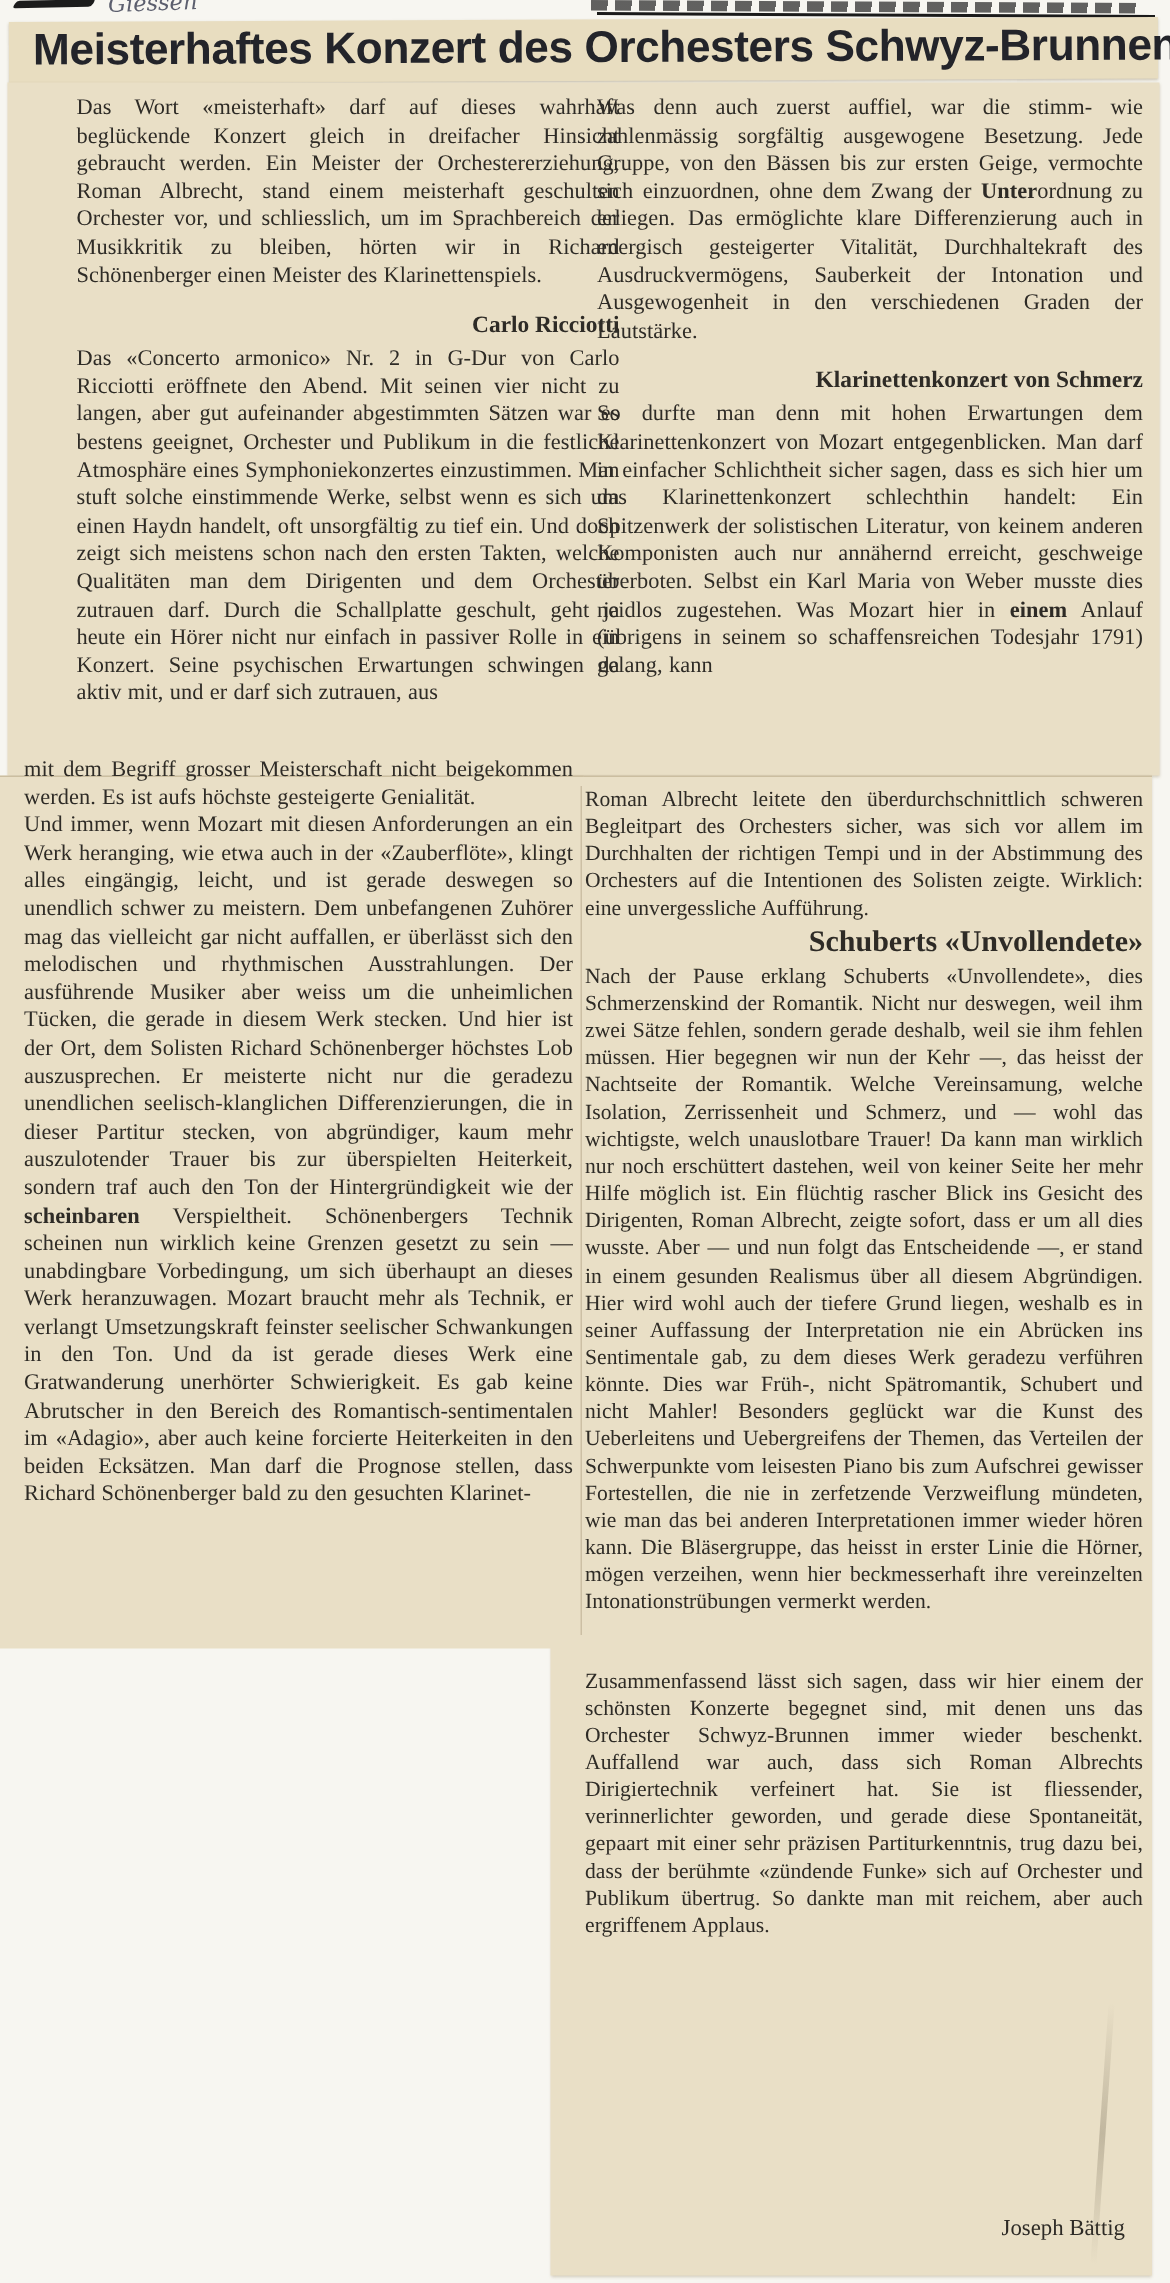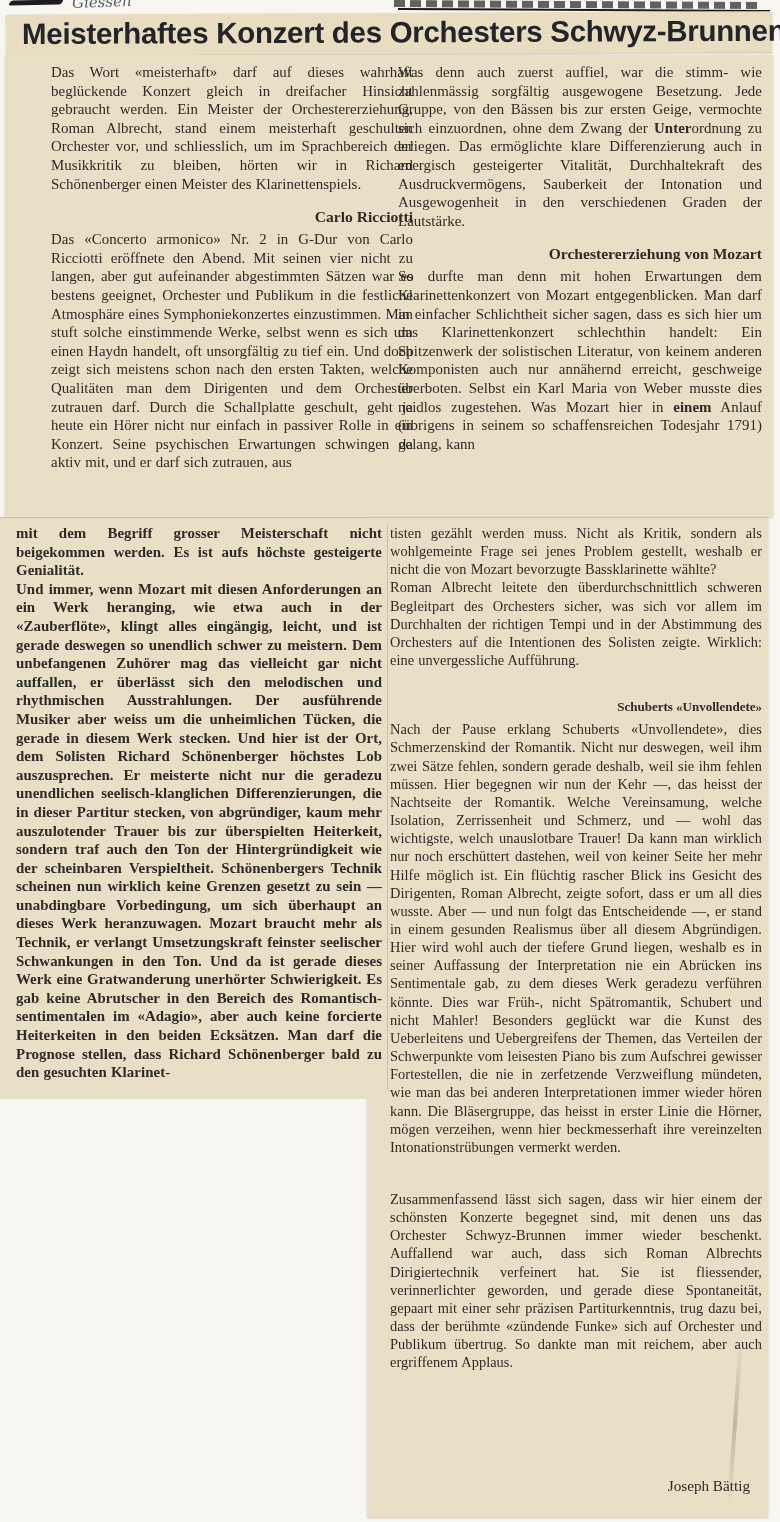--- a/index.html
+++ b/index.html
@@ -30,35 +30,35 @@
   #headline{
     position:absolute;left:22px;top:17px;width:744px;
     font-family:"Liberation Sans", sans-serif;font-weight:bold;
     font-size:29.5px;letter-spacing:-.3px;color:var(--headline-ink);
     white-space:nowrap;transform:rotate(-.25deg);transform-origin:left center;
   }
 
   .col{position:absolute;overflow:hidden;}
   #col-tl{left:24px;top:63px;width:362px;height:452px;margin-left:27px;}
   #col-tr{left:398px;top:63px;width:364px;height:452px;}
-  #col-bl{left:16px;top:524px;width:366px;height:572px;font-weight:bold;}
+  #col-bl{left:16px;top:504px;width:366px;height:572px;}
   #col-br{left:390px;top:524px;width:372px;height:946px;}
 
   .body-p{
     margin:0;text-align:justify;
     font-size:14.9px;line-height:18.6px;color:var(--ink);
     letter-spacing:.05px;word-spacing:.4px;
   }
   .body-p.gap{margin-top:34px;}
   .subhead{
     margin:14px 0 4px 0;font-size:15.6px;line-height:19px;
     font-weight:bold;color:var(--ink);text-align:right;
   }
   #col-br .body-p{font-size:14.4px;line-height:18.15px;}
-  #col-br .subhead{margin-top:28px;font-size:13px;}
+  #col-br .subhead{margin-top:4px;font-size:20px;}
 
   .byline{
     position:absolute;left:390px;top:1477px;width:360px;
     text-align:right;font-size:15.2px;color:var(--ink);
   }
 
   
   #top-strip{position:absolute;left:0;top:0;width:780px;height:14px;overflow:hidden;background:transparent;}
   #corner-mark{position:absolute;left:10px;top:0;width:52px;height:5px;background:#1c1c1c;border-radius:2px;transform:skewX(-32deg) rotate(-1.2deg);}
   #handwritten{
@@ -98,29 +98,28 @@
 
   <div id="headline">Meisterhaftes Konzert des Orchesters Schwyz-Brunnen</div>
 
   <div class="col" id="col-tl">
       <p class="body-p">Das Wort «meisterhaft» darf auf dieses wahrhaft beglückende Konzert gleich in dreifacher Hinsicht gebraucht werden. Ein Meister der Orchestererziehung, Roman Albrecht, stand einem meisterhaft geschulten Orchester vor, und schliesslich, um im Sprachbereich der Musikkritik zu bleiben, hörten wir in Richard Schönenberger einen Meister des Klarinettenspiels.</p>
       <h3 class="subhead">Carlo Ricciotti</h3>
       <p class="body-p">Das «Concerto armonico» Nr. 2 in G-Dur von Carlo Ricciotti eröffnete den Abend. Mit seinen vier nicht zu langen, aber gut aufeinander abgestimmten Sätzen war es bestens geeignet, Orchester und Publikum in die festliche Atmosphäre eines Symphoniekonzertes einzustimmen. Man stuft solche einstimmende Werke, selbst wenn es sich um einen Haydn handelt, oft unsorgfältig zu tief ein. Und doch zeigt sich meistens schon nach den ersten Takten, welche Qualitäten man dem Dirigenten und dem Orchester zutrauen darf. Durch die Schallplatte geschult, geht ja heute ein Hörer nicht nur einfach in passiver Rolle in ein Konzert. Seine psychischen Erwartungen schwingen da aktiv mit, und er darf sich zutrauen, aus</p>
     </div>
   <div class="col" id="col-tr">
       <p class="body-p">Was denn auch zuerst auffiel, war die stimm- wie zahlenmässig sorgfältig ausgewogene Besetzung. Jede Gruppe, von den Bässen bis zur ersten Geige, vermochte sich einzuordnen, ohne dem Zwang der <b>Unter</b>ordnung zu erliegen. Das ermöglichte klare Differenzierung auch in energisch gesteigerter Vitalität, Durchhaltekraft des Ausdruckvermögens, Sauberkeit der Intonation und Ausgewogenheit in den verschiedenen Graden der Lautstärke.</p>
-      <h3 class="subhead">Orchestererziehung von Mozart</h3>
+      <h3 class="subhead">Klarinettenkonzert von Schmerz</h3>
       <p class="body-p">So durfte man denn mit hohen Erwartungen dem Klarinettenkonzert von Mozart entgegenblicken. Man darf in einfacher Schlichtheit sicher sagen, dass es sich hier um das Klarinettenkonzert schlechthin handelt: Ein Spitzenwerk der solistischen Literatur, von keinem anderen Komponisten auch nur annähernd erreicht, geschweige überboten. Selbst ein Karl Maria von Weber musste dies neidlos zugestehen. Was Mozart hier in <b>einem</b> Anlauf (übrigens in seinem so schaffensreichen Todesjahr 1791) gelang, kann</p>
     </div>
   <div class="col" id="col-bl">
       <p class="body-p">mit dem Begriff grosser Meisterschaft nicht beigekommen werden. Es ist aufs höchste gesteigerte Genialität.</p>
       <p class="body-p">Und immer, wenn Mozart mit diesen Anforderungen an ein Werk heranging, wie etwa auch in der «Zauberflöte», klingt alles eingängig, leicht, und ist gerade deswegen so unendlich schwer zu meistern. Dem unbefangenen Zuhörer mag das vielleicht gar nicht auffallen, er überlässt sich den melodischen und rhythmischen Ausstrahlungen. Der ausführende Musiker aber weiss um die unheimlichen Tücken, die gerade in diesem Werk stecken. Und hier ist der Ort, dem Solisten Richard Schönenberger höchstes Lob auszusprechen. Er meisterte nicht nur die geradezu unendlichen seelisch-klanglichen Differenzierungen, die in dieser Partitur stecken, von abgründiger, kaum mehr auszulotender Trauer bis zur überspielten Heiterkeit, sondern traf auch den Ton der Hintergründigkeit wie der <b>scheinbaren</b> Verspieltheit. Schönenbergers Technik scheinen nun wirklich keine Grenzen gesetzt zu sein — unabdingbare Vorbedingung, um sich überhaupt an dieses Werk heranzuwagen. Mozart braucht mehr als Technik, er verlangt Umsetzungskraft feinster seelischer Schwankungen in den Ton. Und da ist gerade dieses Werk eine Gratwanderung unerhörter Schwierigkeit. Es gab keine Abrutscher in den Bereich des Romantisch-sentimentalen im «Adagio», aber auch keine forcierte Heiterkeiten in den beiden Ecksätzen. Man darf die Prognose stellen, dass Richard Schönenberger bald zu den gesuchten Klarinet-</p>
     </div>
   <div class="col" id="col-br">
-      <p class="body-p">tisten gezählt werden muss. Nicht als Kritik, sondern als wohlgemeinte Frage sei jenes Problem gestellt, weshalb er nicht die von Mozart bevorzugte Bassklarinette wählte?</p>
       <p class="body-p">Roman Albrecht leitete den überdurchschnittlich schweren Begleitpart des Orchesters sicher, was sich vor allem im Durchhalten der richtigen Tempi und in der Abstimmung des Orchesters auf die Intentionen des Solisten zeigte. Wirklich: eine unvergessliche Aufführung.</p>
       <h3 class="subhead">Schuberts «Unvollendete»</h3>
       <p class="body-p">Nach der Pause erklang Schuberts «Unvollendete», dies Schmerzenskind der Romantik. Nicht nur deswegen, weil ihm zwei Sätze fehlen, sondern gerade deshalb, weil sie ihm fehlen müssen. Hier begegnen wir nun der Kehr —, das heisst der Nachtseite der Romantik. Welche Vereinsamung, welche Isolation, Zerrissenheit und Schmerz, und — wohl das wichtigste, welch unauslotbare Trauer! Da kann man wirklich nur noch erschüttert dastehen, weil von keiner Seite her mehr Hilfe möglich ist. Ein flüchtig rascher Blick ins Gesicht des Dirigenten, Roman Albrecht, zeigte sofort, dass er um all dies wusste. Aber — und nun folgt das Entscheidende —, er stand in einem gesunden Realismus über all diesem Abgründigen. Hier wird wohl auch der tiefere Grund liegen, weshalb es in seiner Auffassung der Interpretation nie ein Abrücken ins Sentimentale gab, zu dem dieses Werk geradezu verführen könnte. Dies war Früh-, nicht Spätromantik, Schubert und nicht Mahler! Besonders geglückt war die Kunst des Ueberleitens und Uebergreifens der Themen, das Verteilen der Schwerpunkte vom leisesten Piano bis zum Aufschrei gewisser Fortestellen, die nie in zerfetzende Verzweiflung mündeten, wie man das bei anderen Interpretationen immer wieder hören kann. Die Bläsergruppe, das heisst in erster Linie die Hörner, mögen verzeihen, wenn hier beckmesserhaft ihre vereinzelten Intonationstrübungen vermerkt werden.</p>
       <p class="body-p gap">Zusammenfassend lässt sich sagen, dass wir hier einem der schönsten Konzerte begegnet sind, mit denen uns das Orchester Schwyz-Brunnen immer wieder beschenkt. Auffallend war auch, dass sich Roman Albrechts Dirigiertechnik verfeinert hat. Sie ist fliessender, verinnerlichter geworden, und gerade diese Spontaneität, gepaart mit einer sehr präzisen Partiturkenntnis, trug dazu bei, dass der berühmte «zündende Funke» sich auf Orchester und Publikum übertrug. So dankte man mit reichem, aber auch ergriffenem Applaus.</p>
     </div>
 
   <div class="byline">Joseph Bättig</div>
 
   <div id="crease"></div>
 

